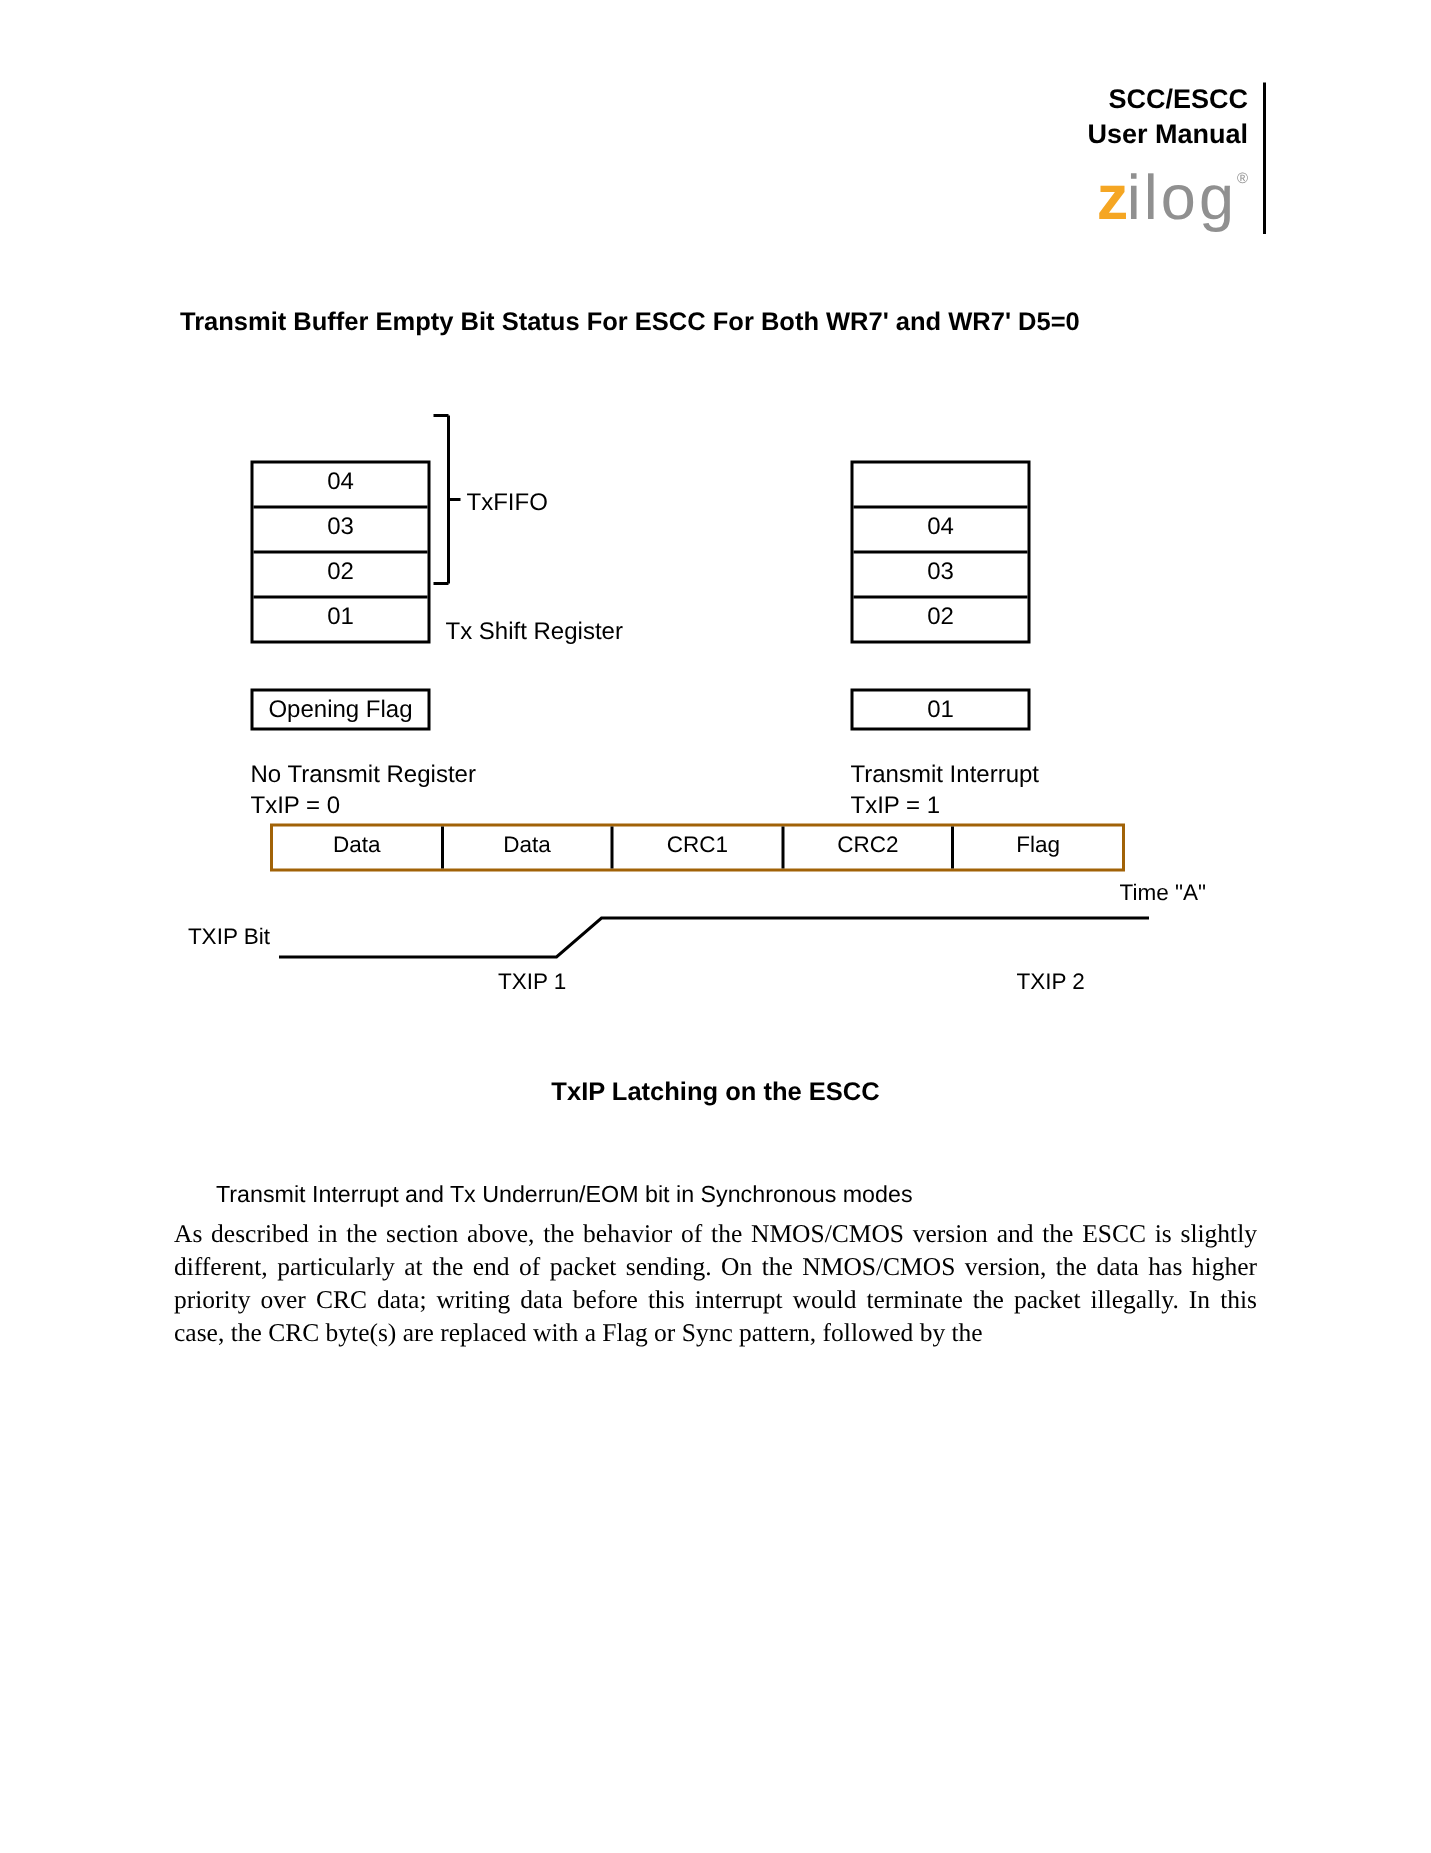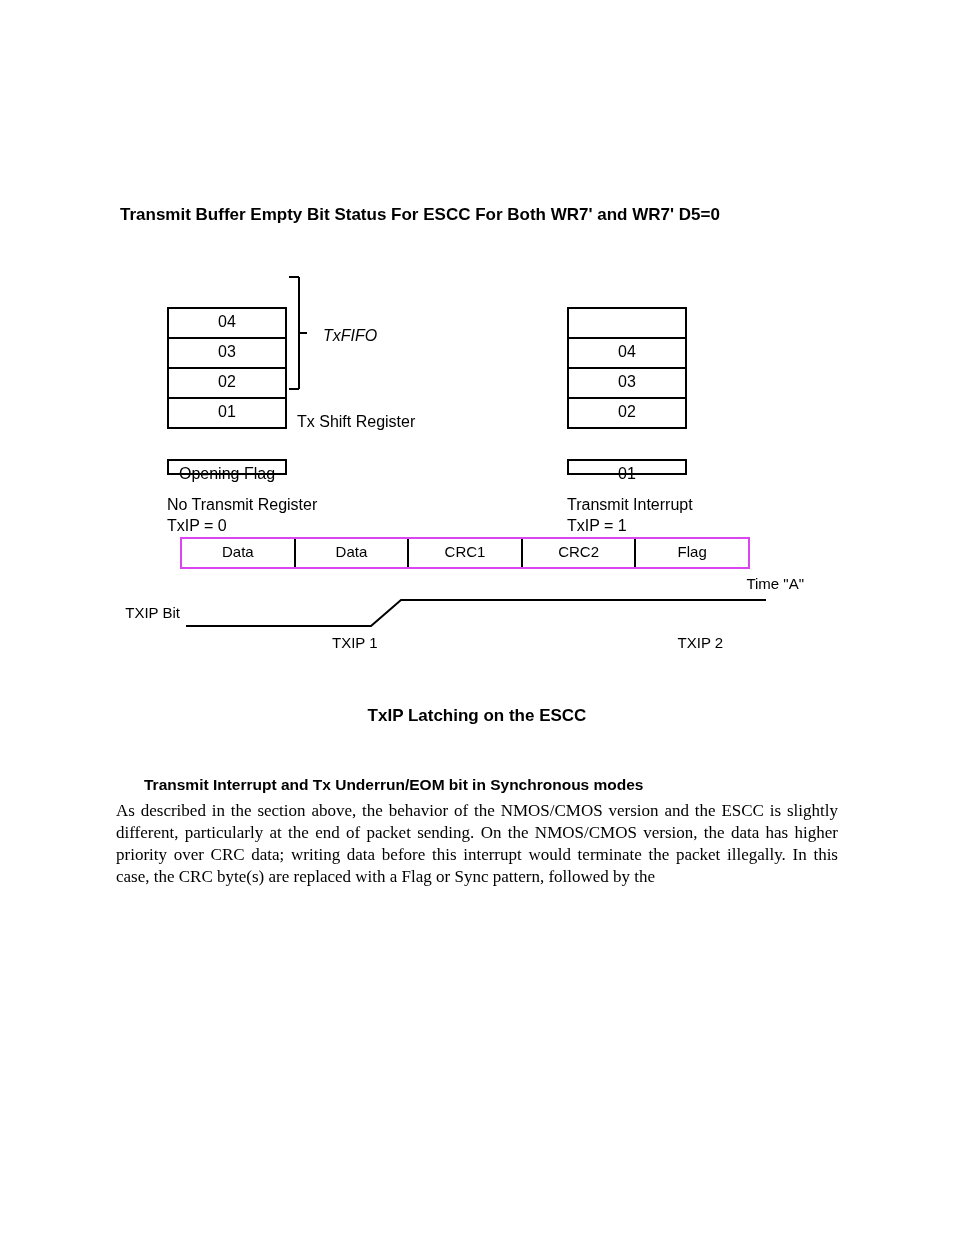--- a/index.html
+++ b/index.html
@@ -92,40 +92,39 @@
   .stack .cell {
     border-bottom: 2px solid #000;
     text-align: center;
     height: 28px;
     line-height: 26px;
   }
   .stack .cell:last-child { border-bottom: 0; }
   .shift-box {
     border: 2px solid #000;
     width: 120px;
-    height: 16px;
+    height: 28px;
     line-height: 26px;
     text-align: center;
     margin-top: 30px;
     box-sizing: border-box;
   }
   .bracket {
     position: absolute;
     left: 122px;
     top: 0;
     height: 116px;
     width: 18px;
   }
   .bracket svg { overflow: visible; }
   .bracket-label {
     position: absolute;
-    left: 156px;
+    left: 144px;
     top: 52px;
     white-space: nowrap;
-    font-style: italic;
   }
   .shift-label {
     position: absolute;
     left: 130px;
     top: 138px;
     white-space: nowrap;
   }
   .below-text {
     margin-top: 20px;
     width: 220px;
@@ -141,21 +140,21 @@
   }
 
   
   .timing-wrap {
     font-family: Arial, Helvetica, sans-serif;
     font-size: 15px;
     margin: 0 10px;
   }
   .byte-row {
     display: flex;
-    border: 2px solid #d946ef;
+    border: 2px solid #a16207;
     width: 570px;
     margin-left: 60px;
     box-sizing: border-box;
   }
   .byte-cell {
     flex: 1;
     text-align: center;
     height: 28px;
     line-height: 26px;
     border-right: 2px solid #000;
@@ -180,21 +179,21 @@
     display: flex;
     margin-left: 60px;
     margin-top: 4px;
     font-size: 15px;
   }
   .txip-annot .a1 { margin-left: 152px; }
   .txip-annot .a2 { margin-left: 300px; }
 
   .sub-heading {
     font-family: Arial, Helvetica, sans-serif;
-    font-weight: 700;
+    font-weight: 400;
     font-size: 15.5px;
     margin: 50px 0 6px 34px;
   }
   .body-text {
     font-size: 17px;
     line-height: 1.3;
     margin: 0 6px 0 6px;
     text-align: justify;
   }
 
@@ -206,20 +205,31 @@
     display: flex;
     justify-content: space-between;
     font-size: 16px;
   }
 </style>
 </head>
 <body>
 
 <div class="page">
 
+  <div class="header-block">
+    <div class="header-rule">
+      <div class="header-title">
+        <span>SCC/ESCC</span><br>
+        <span>User Manual</span>
+      </div>
+      <div class="logo-row">
+        <span class="logo-z">z</span><span class="logo-ilog">ilog</span><span class="logo-reg">®</span>
+      </div>
+    </div>
+  </div>
 
   <div class="content">
 
     <div class="sec-heading">Transmit Buffer Empty Bit Status For ESCC For Both WR7' and WR7' D5=0</div>
 
     <div class="fifo-wrap">
 
       <div class="fifo-col">
         <div class="stack">
           <div class="cell">04</div>

